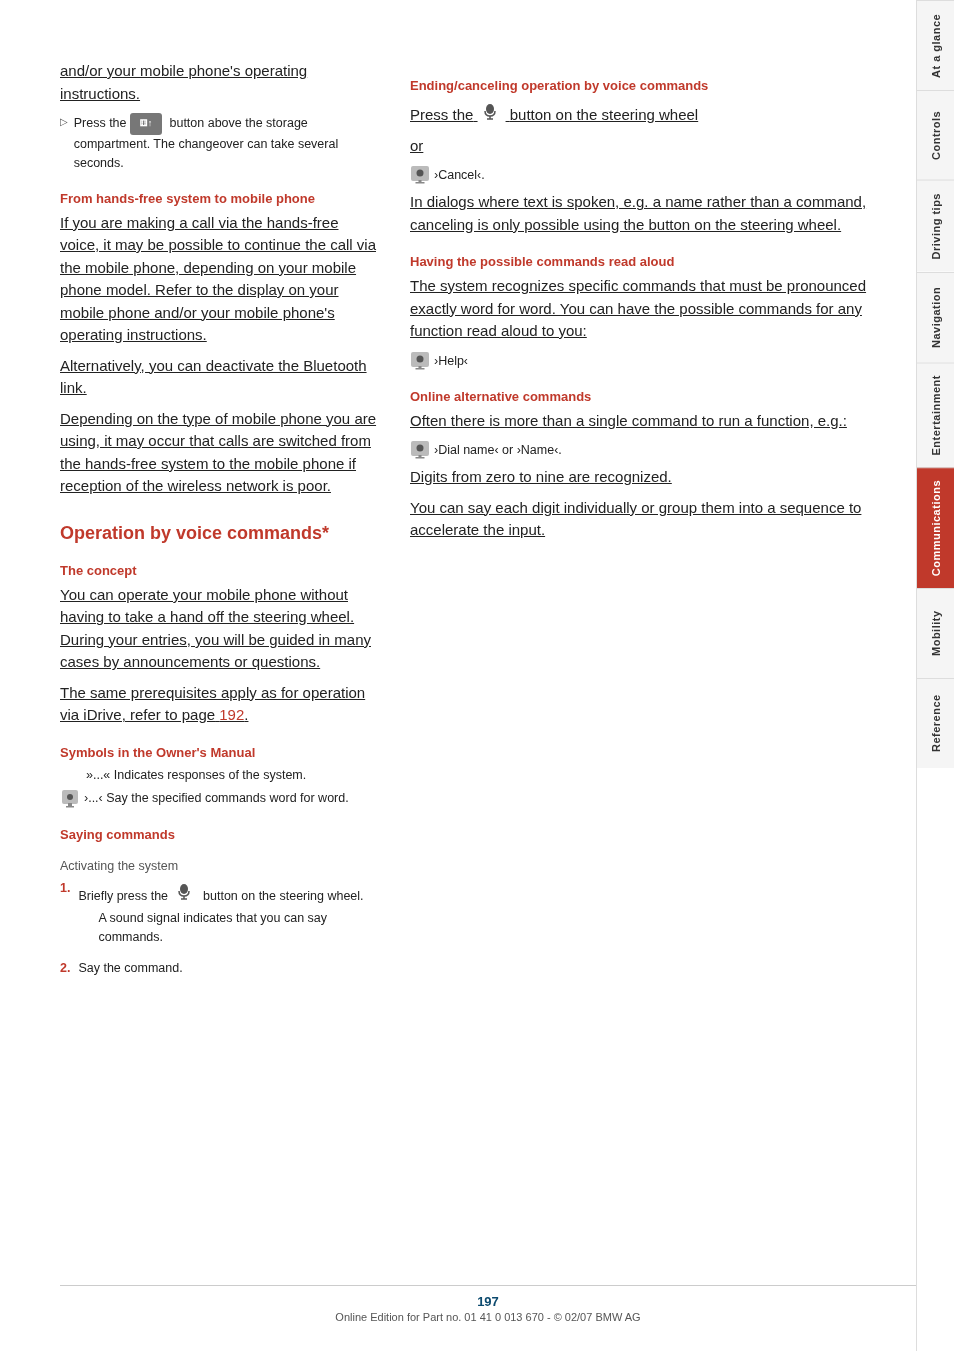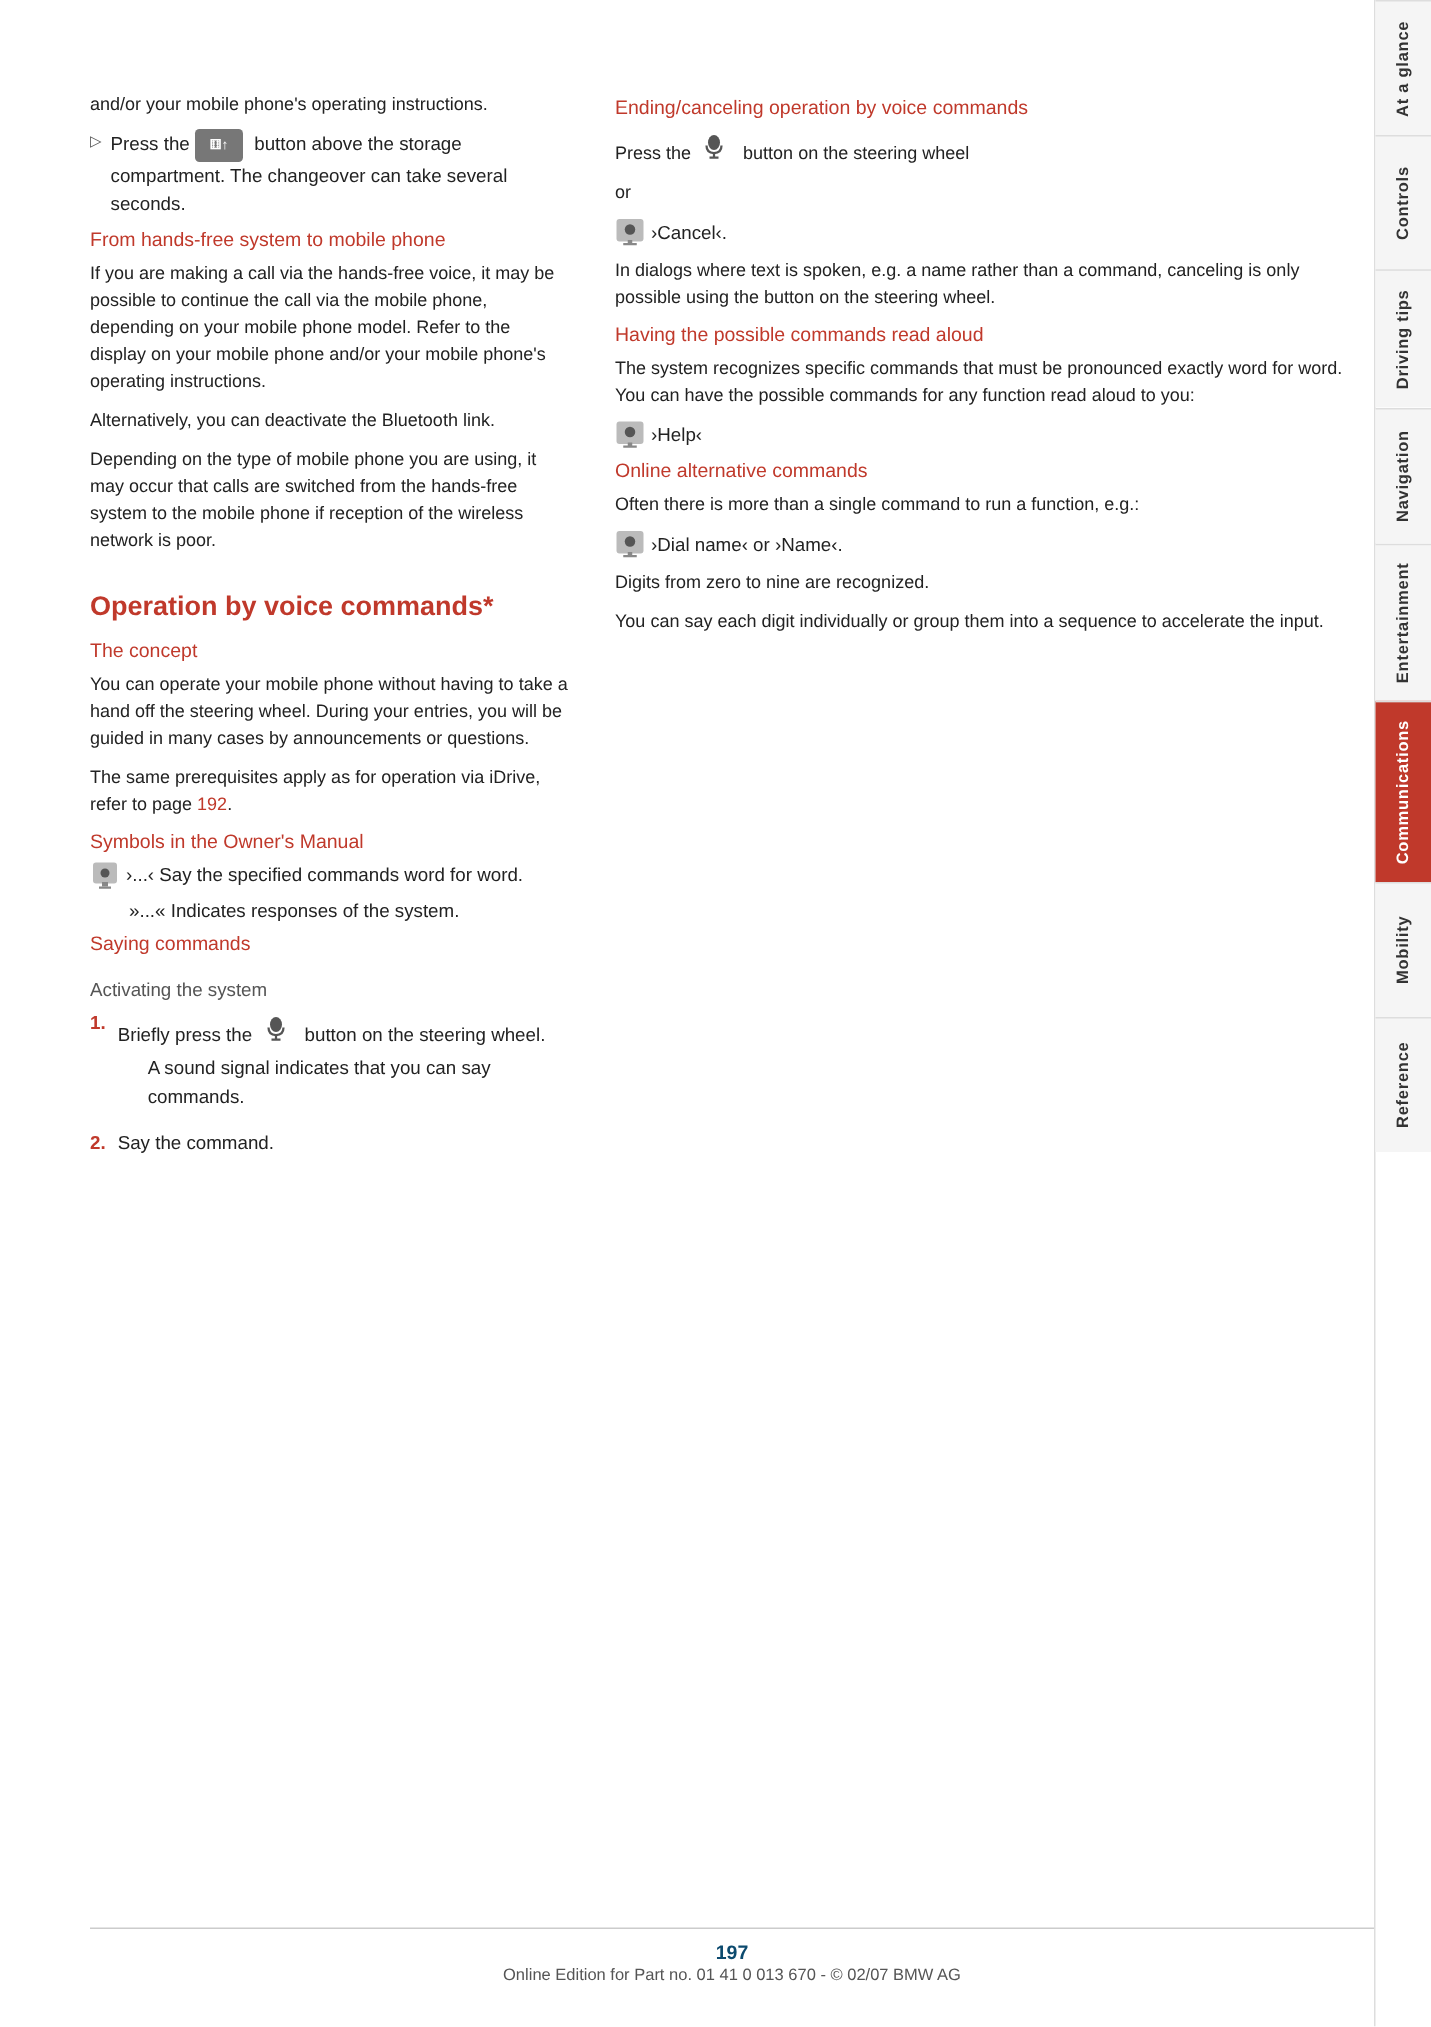--- a/index.html
+++ b/index.html
@@ -53,37 +53,38 @@
       min-height: 90px;
       letter-spacing: 0.5px;
     }
     .sidebar-tab.active {
       background: #c0392b;
       color: #fff;
     }
     .section-heading {
       color: #c0392b;
       font-size: 13px;
-      font-weight: normal;
-      margin-top: 4px;
+      font-weight: bold;
+      margin-top: 18px;
       margin-bottom: 6px;
     }
     .main-heading {
       color: #c0392b;
       font-size: 18px;
       font-weight: bold;
       margin-top: 24px;
       margin-bottom: 10px;
       line-height: 1.3;
     }
     p {
-      font-size: 12px;
+      font-size: 15px;
       line-height: 1.5;
       margin-bottom: 8px;
       color: #222;
+      text-decoration: underline;
     }
     .bullet-item {
       display: flex;
       align-items: flex-start;
       margin-bottom: 6px;
       font-size: 12.5px;
       line-height: 1.5;
     }
     .bullet-arrow {
       color: #555;
@@ -214,33 +215,33 @@
       <div class="main-heading">Operation by voice commands*</div>
 
       <div class="section-heading">The concept</div>
       <p>You can operate your mobile phone without having to take a hand off the steering wheel. During your entries, you will be guided in many cases by announcements or questions.</p>
       <p>
         <span>The same prerequisites apply as for operation via iDrive, refer to page</span>
         <a class="link-text">192</a><span>.</span>
       </p>
 
       <div class="section-heading">Symbols in the Owner's Manual</div>
+      <div class="symbol-line" style="margin-left: 26px;">
+        <span>»...« Indicates responses of the system.</span>
+      </div>
       <div class="symbol-line">
         <span class="symbol-icon">
           <svg width="20" height="20" viewBox="0 0 20 20">
             <rect x="2" y="1" width="16" height="14" rx="2" fill="#bbb"></rect>
             <circle cx="10" cy="8" r="3" fill="#555"></circle>
             <rect x="8" y="14" width="4" height="3" fill="#888"></rect>
             <rect x="6" y="17" width="8" height="1.5" fill="#888"></rect>
           </svg>
         </span>
         <span>›...‹ Say the specified commands word for word.</span>
-      </div>
-      <div class="symbol-line" style="margin-left: 26px;">
-        <span>»...« Indicates responses of the system.</span>
       </div>
 
       <div class="section-heading">Saying commands</div>
 
       <div class="section-heading" style="color: #555; font-weight: normal; font-size: 12.5px; margin-top: 17px; margin-bottom: 6px;">Activating the system</div>
 
       <ol class="ordered-list">
         <li>
           <span class="list-num">1.</span>
           <div class="list-content">

